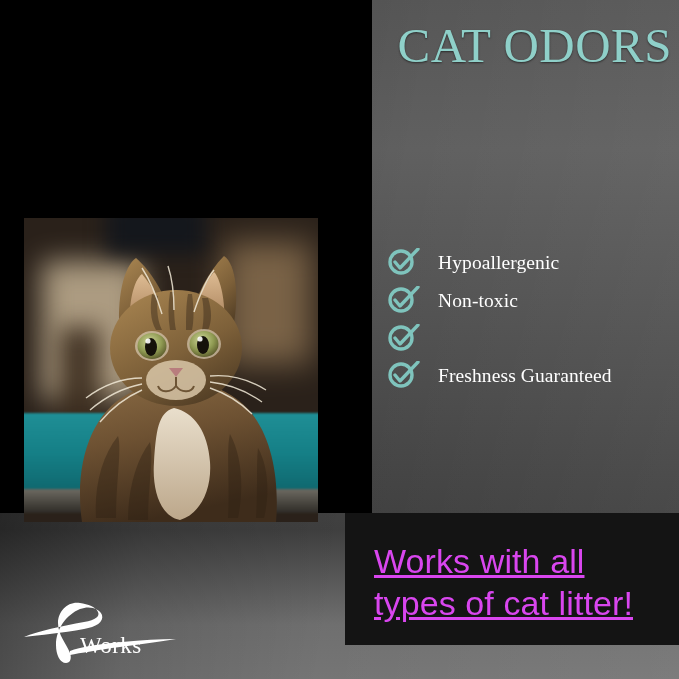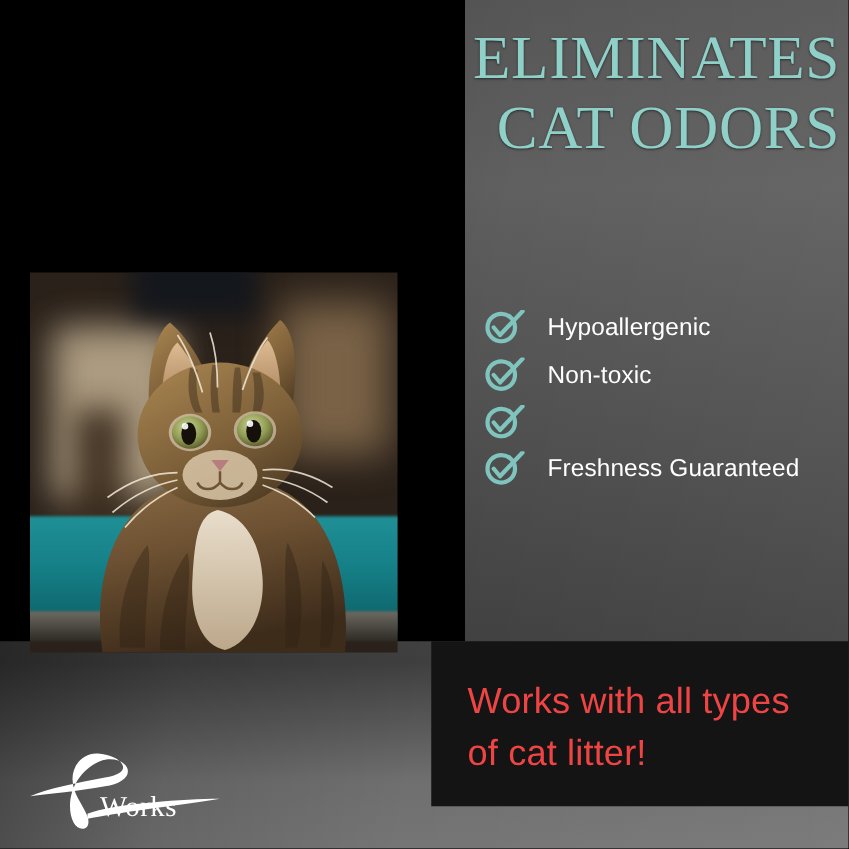--- a/index.html
+++ b/index.html
@@ -182,40 +182,42 @@
     width: 32px;
     height: 27px;
     margin-right: 18px;
     margin-top: -1px;
   }
   .benefit-label {
     color: #ffffff;
     font-size: 19.5px;
     line-height: 27px;
     letter-spacing: .1px;
+    font-family: Liberation Serif, serif;
   }
 
   
   .statement-box {
     position: absolute;
     left: 345px;
     top: 513px;
     width: 334px;
     height: 132px;
     background: #141414;
   }
   .statement-text {
     position: absolute;
     left: 29px;
     top: 27px;
     width: 290px;
-    color: #ef4444;
-    font-size: 29px;
+    color: #d946ef;
+    font-size: 34px;
     line-height: 42px;
     letter-spacing: .1px;
+    text-decoration: underline;
   }
 
   
   .logo {
     position: absolute;
     left: 18px;
     bottom: 14px;
     width: 180px;
     height: 70px;
   }
@@ -327,21 +329,20 @@
           <path d="M186 170 C204 176 218 186 228 196"></path>
           <path d="M138 96 C132 76 126 62 118 50"></path>
           <path d="M150 92 C150 74 148 60 144 48"></path>
           <path d="M170 94 C176 76 182 62 190 52"></path>
         </g>
       </svg>
     </div>
   </div>
 
   <div class="headline">
-    <div>ELIMINATES</div>
     <div>CAT ODORS</div>
   </div>
 
   <div class="benefits">
 
     <div class="benefit">
       <span class="check-icon">
         <svg viewBox="0 0 32 27" width="32" height="27">
           <circle cx="13" cy="14" r="11" fill="none" stroke="#7fc4bd" stroke-width="3.4"></circle>
           <path d="M7 14 L12 20 L30 1" fill="none" stroke="#7fc4bd" stroke-width="3.4" stroke-linecap="round" stroke-linejoin="round"></path>

